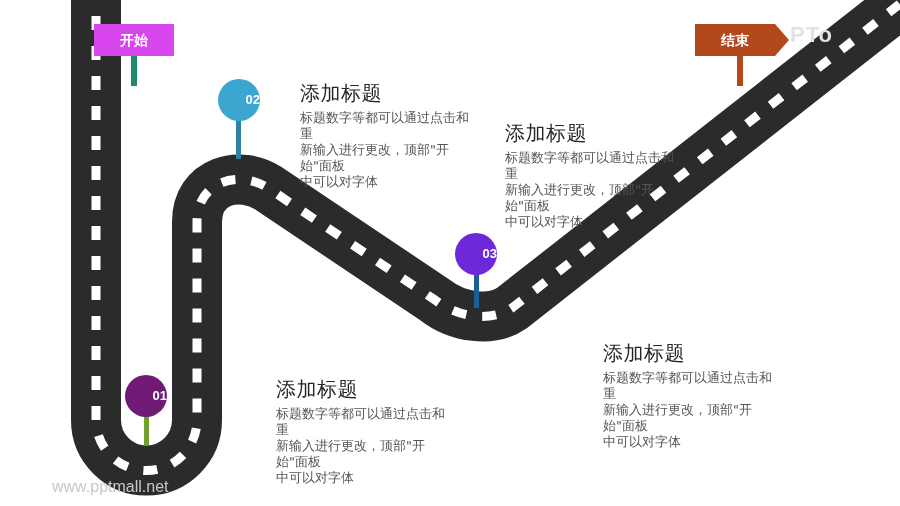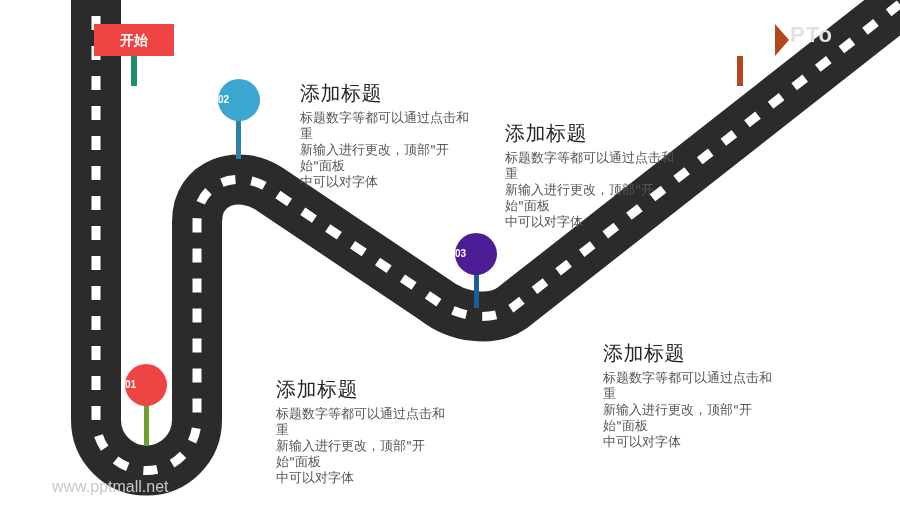--- a/index.html
+++ b/index.html
@@ -28,21 +28,21 @@
       position: absolute;
       color: #ffffff;
       font-size: 14px;
       font-weight: bold;
       text-align: center;
       line-height: 32px;
       height: 32px;
     }
     .sign-start {
       left: 94px; top: 24px; width: 80px;
-      background: #ef4444;
+      background: #d946ef;
     }
     .sign-end {
       left: 695px; top: 24px; width: 80px;
       background: #b2481c;
     }
     .sign-end-tip {
       position: absolute;
       left: 775px; top: 24px;
       width: 0; height: 0;
       border-top: 16px solid transparent;
@@ -72,23 +72,23 @@
       font-size: 16px;
       color: #c8c8c8;
       font-family: "Liberation Sans", sans-serif;
     }
 
     .marker {
       position: absolute;
       width: 42px; height: 42px;
       border-radius: 50%;
       color: #ffffff;
-      font-size: 10px;
+      font-size: 13px;
       font-weight: bold;
-      text-align: left;
+      text-align: right;
       line-height: 42px;
       font-family: "Liberation Sans", sans-serif;
     }
     .marker-stem {
       position: absolute;
       width: 5px;
     }
 
     .info {
       position: absolute;
@@ -133,34 +133,37 @@
              L 915 -8" fill="none" stroke="#ffffff" stroke-width="9" stroke-dasharray="14 16" stroke-dashoffset="4"></path>
   </svg>
 
   <div class="sign-pole pole-start"></div>
   <div class="sign sign-start">
     <span>开始</span>
   </div>
 
   <div class="watermark-top">PTo</div>
   <div class="sign-pole pole-end"></div>
+  <div class="sign sign-end">
+    <span>结束</span>
+  </div>
   <div class="sign-end-tip"></div>
 
   <div class="marker-stem" style="left:144px; top:405px; height:40px; background:#6fa02c;"></div>
-  <div class="marker" style="left:125px; top:364px; background:#ef4444;">
+  <div class="marker" style="left:125px; top:375px; background:#701a75;">
     <span>01</span>
   </div>
 
   <div class="marker-stem" style="left:236px; top:115px; height:44px; background:#2b83a4;"></div>
   <div class="marker" style="left:218px; top:79px; background:#3ba6cf;">
     <span>02</span>
   </div>
 
   <div class="marker-stem" style="left:474px; top:268px; height:40px; background:#1a5f99;"></div>
-  <div class="marker" style="left:455px; top:233px; background:#4c1d95;">
+  <div class="marker" style="left:455px; top:233px; background:#6d28d9;">
     <span>03</span>
   </div>
 
   <div class="info" style="left:300px; top:80px;">
     <div class="info-title">添加标题</div>
     <div class="info-body">标题数字等都可以通过点击和重
 新输入进行更改，顶部"开始"面板
 中可以对字体</div>
   </div>
 

